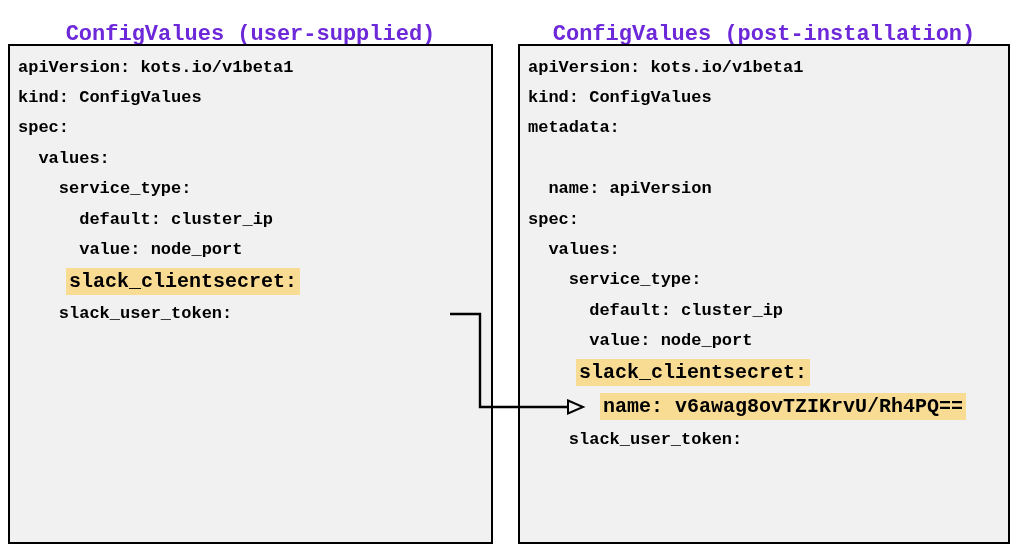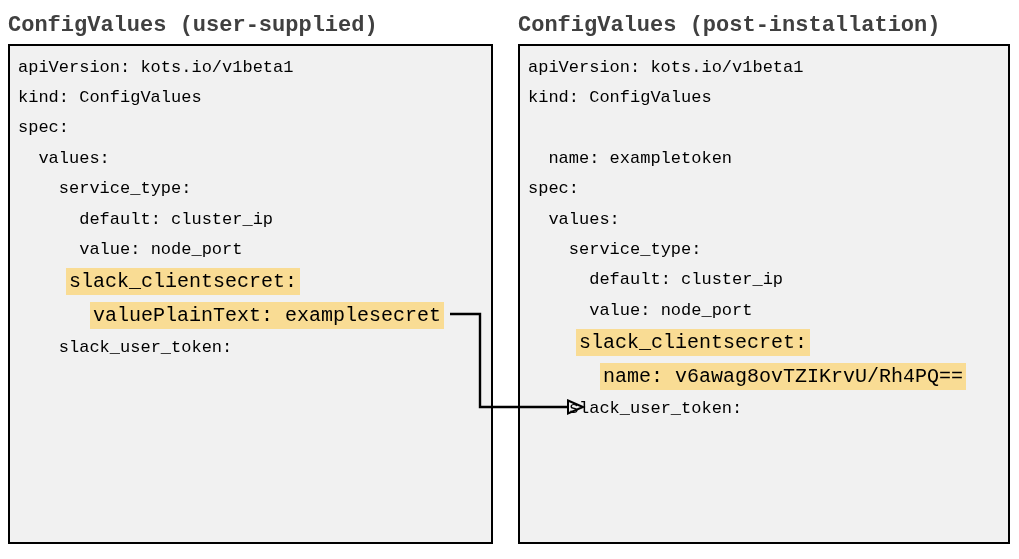--- a/index.html
+++ b/index.html
@@ -7,26 +7,27 @@
     padding: 0;
     background: #FFFFFF;
     width: 1019px;
     height: 559px;
     position: relative;
     overflow: hidden;
     font-family: "Liberation Mono", monospace;
   }
   .panel-title {
     position: absolute;
-    top: 13px;
+    top: 22px;
     height: 26px;
+    text-align: center;
     font-family: "Liberation Mono", monospace;
     font-weight: 700;
     font-size: 22px;
-    color: #404040;
+    color: #6d28d9;
     letter-spacing: 0;
     white-space: pre;
   }
   .title-left  { left: 8px;   width: 485px; }
   .title-right { left: 518px; width: 492px; }
   .panel {
     position: absolute;
     top: 44px;
     height: 500px;
     background: #F1F1F1;
@@ -35,21 +36,21 @@
     padding: 6px 0 0 8px;
     overflow: hidden;
   }
   .panel-left  { left: 8px;   width: 485px; }
   .panel-right { left: 518px; width: 492px; }
   .code-line {
     display: flex;
     align-items: center;
     height: 30.4px;
     font-family: "Liberation Mono", monospace;
-    font-weight: 400;
+    font-weight: 700;
     font-size: 17px;
     color: #000000;
     white-space: pre;
   }
   .code-line.hl-row {
     height: 34px;
     font-size: 20px;
   }
   .code-line .txt { white-space: pre; }
   .code-line .ind { white-space: pre; }
@@ -76,29 +77,29 @@
 
 <div class="panel panel-left">
   <div class="code-line"><span class="ind"></span><span class="txt">apiVersion: kots.io/v1beta1</span></div>
   <div class="code-line"><span class="ind"></span><span class="txt">kind: ConfigValues</span></div>
   <div class="code-line"><span class="ind"></span><span class="txt">spec:</span></div>
   <div class="code-line"><span class="ind">  </span><span class="txt">values:</span></div>
   <div class="code-line"><span class="ind">    </span><span class="txt">service_type:</span></div>
   <div class="code-line"><span class="ind">      </span><span class="txt">default: cluster_ip</span></div>
   <div class="code-line"><span class="ind">      </span><span class="txt">value: node_port</span></div>
   <div class="code-line hl-row"><span class="ind">    </span><span class="txt hl">slack_clientsecret:</span></div>
-  <div class="code-line hl-row"><span class="ind">      </span><span class="txt hl">valuePlainText: examplesecret</span></div>
   <div class="code-line"><span class="ind">    </span><span class="txt">slack_user_token:</span></div>
 </div>
 
 <div class="panel panel-right">
   <div class="code-line"><span class="ind"></span><span class="txt">apiVersion: kots.io/v1beta1</span></div>
   <div class="code-line"><span class="ind"></span><span class="txt">kind: ConfigValues</span></div>
+  <div class="code-line"><span class="ind"></span><span class="txt">metadata:</span></div>
   <div class="code-line"><span class="ind">  </span></div>
-  <div class="code-line"><span class="ind">  </span><span class="txt">name: exampletoken</span></div>
+  <div class="code-line"><span class="ind">  </span><span class="txt">name: apiVersion</span></div>
   <div class="code-line"><span class="ind"></span><span class="txt">spec:</span></div>
   <div class="code-line"><span class="ind">  </span><span class="txt">values:</span></div>
   <div class="code-line"><span class="ind">    </span><span class="txt">service_type:</span></div>
   <div class="code-line"><span class="ind">      </span><span class="txt">default: cluster_ip</span></div>
   <div class="code-line"><span class="ind">      </span><span class="txt">value: node_port</span></div>
   <div class="code-line hl-row"><span class="ind">    </span><span class="txt hl">slack_clientsecret:</span></div>
   <div class="code-line hl-row"><span class="ind">      </span><span class="txt hl">name: v6awag8ovTZIKrvU/Rh4PQ==</span></div>
   <div class="code-line"><span class="ind">    </span><span class="txt">slack_user_token:</span></div>
   <div class="code-line"><span class="ind">      </span></div>
 </div>

